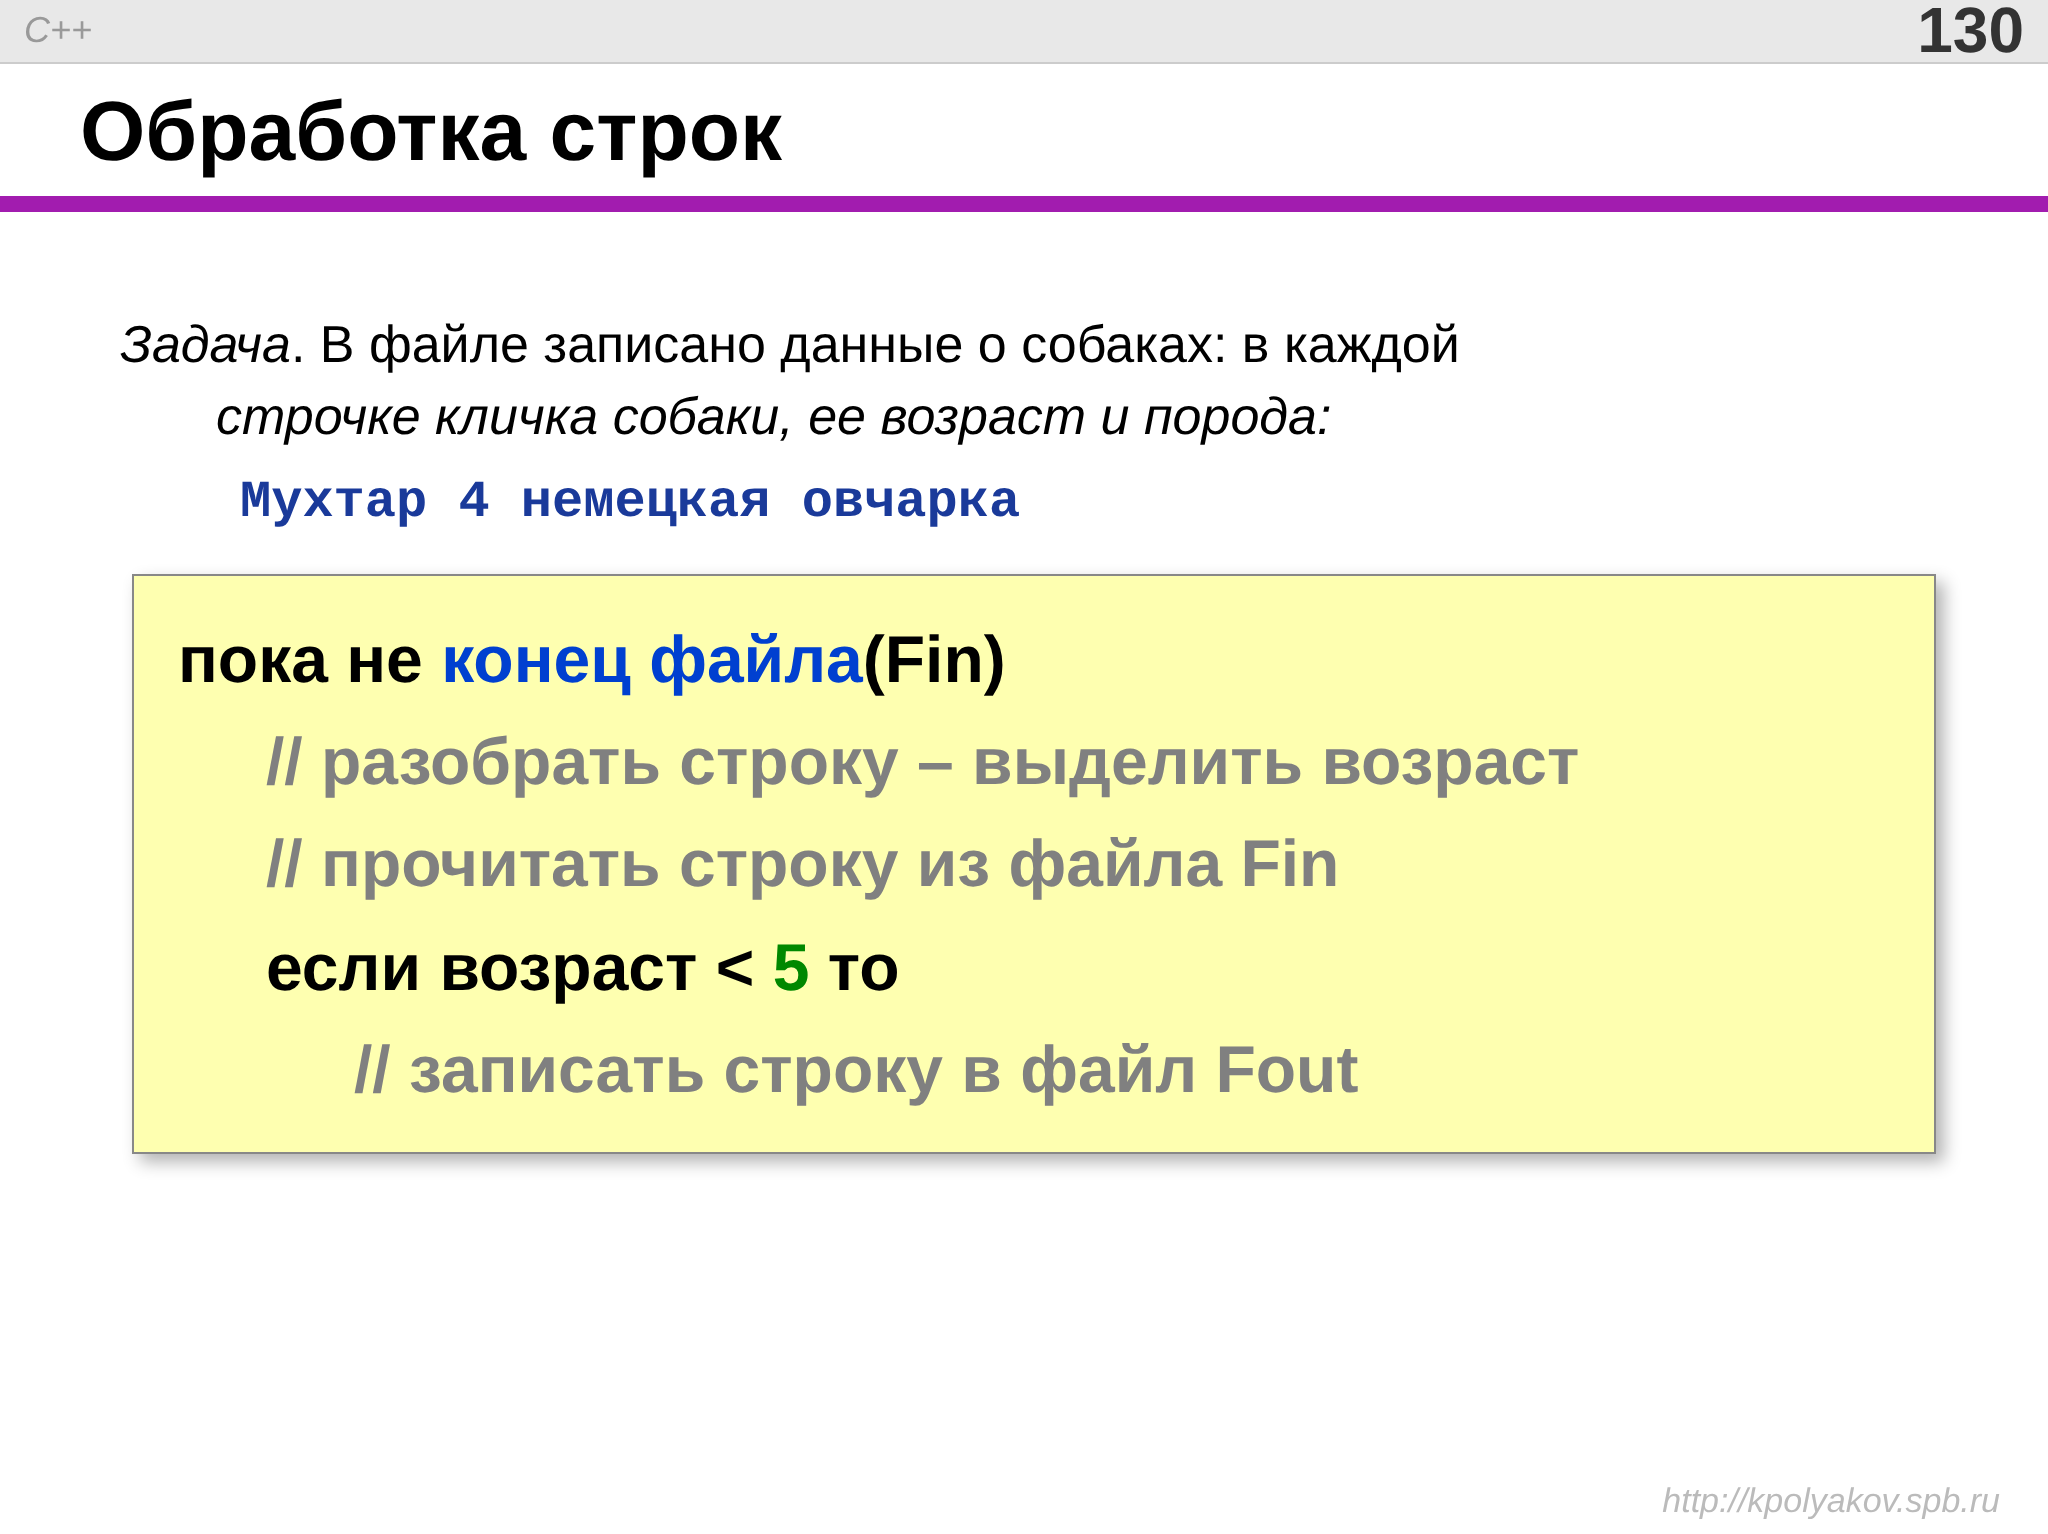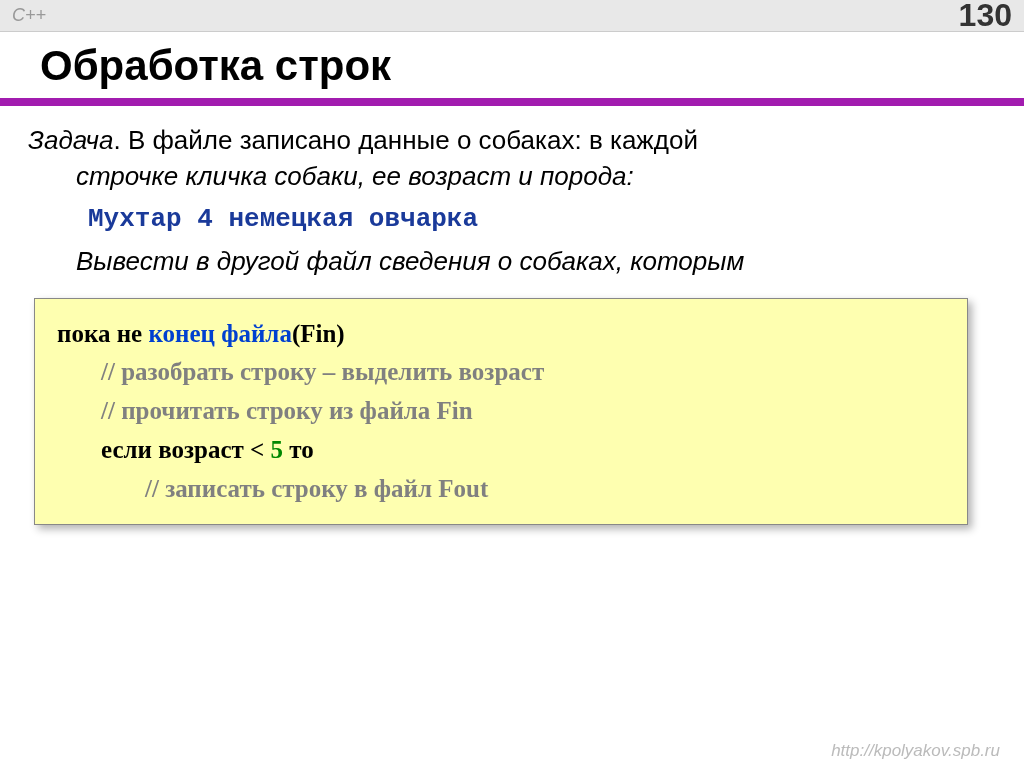--- a/index.html
+++ b/index.html
@@ -35,21 +35,22 @@
       font-weight: bold;
     }
     .main-title {
       font-size: 42px;
       font-weight: bold;
       color: #000;
       padding: 10px 40px 8px 40px;
       border-bottom: 8px solid #a21caf;
     }
     .content {
-      padding: 16px 50px 0 28px;
+      padding: 16px 50px 0 60px;
+      margin-top: 32px;
     }
     .task-block {
       font-size: 26px;
       line-height: 1.4;
       color: #000;
       margin-bottom: 18px;
     }
     .task-label {
       font-style: italic;
     }
@@ -66,22 +67,22 @@
       margin: 6px 0;
       display: block;
       font-weight: bold;
     }
     .code-box {
       margin: 10px 6px 0 6px;
       background: #feffb0;
       border: 1px solid #888;
       box-shadow: 4px 4px 8px rgba(0,0,0,0.3);
       padding: 16px 22px;
-      font-family: Liberation Serif, serif;
-      font-size: 25px;
+      font-family: Liberation Sans, sans-serif;
+      font-size: 33px;
       line-height: 1.55;
       font-weight: bold;
     }
     .kw-black { color: #000; }
     .kw-blue { color: #0040d0; }
     .kw-green { color: #008800; }
     .kw-comment { color: #808080; }
     .code-indent1 { padding-left: 44px; display: block; }
     .code-indent2 { padding-left: 88px; display: block; }
     .footer {
@@ -102,21 +103,20 @@
 </div>
 
 <h1 class="main-title">Обработка строк</h1>
 
 <div class="content">
 
   <div class="task-block">
     <span class="task-label">Задача</span><span>. В файле записано данные о собаках: в каждой</span>
     <span class="indent1">строчке кличка собаки, ее возраст и порода:</span>
     <span class="code-example">Мухтар 4 немецкая овчарка</span>
-    <span class="indent1">Вывести в другой файл сведения о собаках, которым</span>
   </div>
 
   <div class="code-box">
     <div>
       <span class="kw-black">пока не </span><span class="kw-blue">конец файла</span><span class="kw-black">(Fin)</span>
     </div>
     <span class="code-indent1 kw-comment">// разобрать строку – выделить возраст</span>
     <span class="code-indent1 kw-comment">// прочитать строку из файла Fin</span>
     <div class="code-indent1">
       <span class="kw-black">если возраст &lt; </span><span class="kw-green">5</span><span class="kw-black"> то</span>

